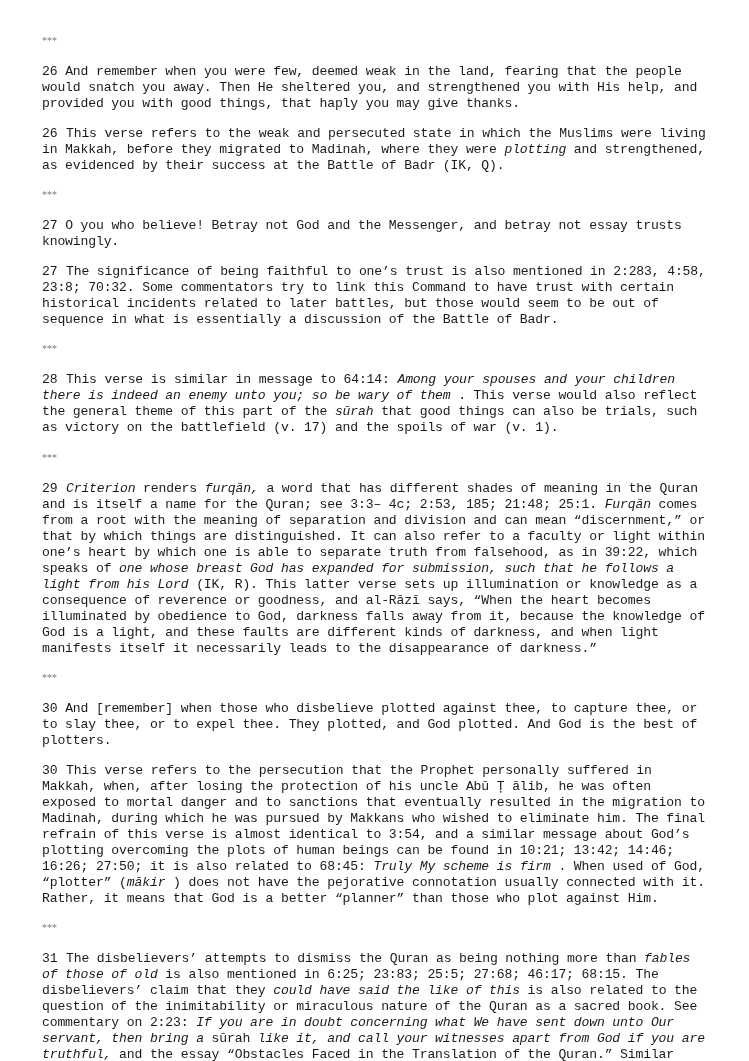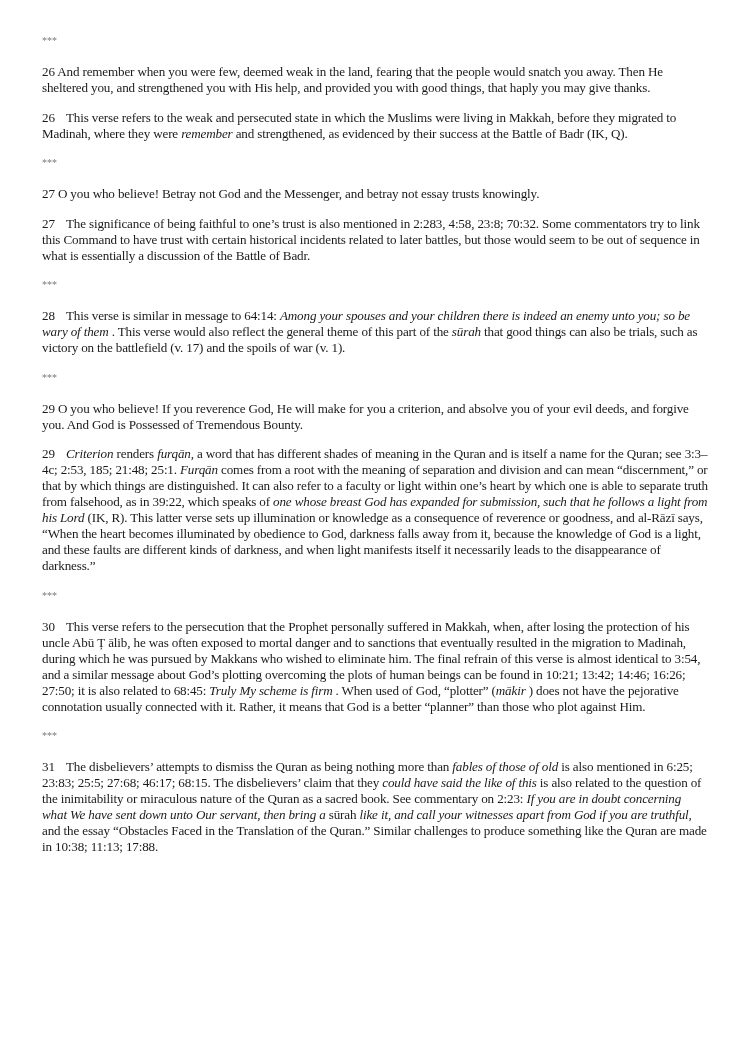--- a/index.html
+++ b/index.html
@@ -11,51 +11,51 @@
     color: #1a1a1a;
   }
   .page {
     position: relative;
     padding: 33px 40px 0 42px;
     width: 667px;
     font-size: 13.1px;
     line-height: 16px;
     letter-spacing: -0.15px;
   }
-  p { margin: 0 0 13.5px 0; }
+  p { margin: 0 0 13.5px 0; font-family: Liberation Mono, monospace; }
   .sep {
     color: #777777;
     font-size: 10px;
     letter-spacing: 0;
     margin: 0 0 15px 0;
     line-height: 16px;
   }
   .num { display: inline; }
   .cnum { display: inline-block; width: 24px; }
   em { font-style: italic; }
 </style>
 </head>
 <body>
 
 <div class="page">
 
   <div class="sep">***</div>
   <p><span class="num">26</span> <span>And remember when you were few, deemed weak in the land, fearing that the people would snatch you away. Then He sheltered you, and strengthened you with His help, and provided you with good things, that haply you may give thanks.</span></p>
-  <p><span class="cnum">26</span><span>This verse refers to the weak and persecuted state in which the Muslims were living in Makkah, before they migrated to Madinah, where they were </span><em>remember</em><span> and strengthened, as evidenced by their success at the Battle of Badr (IK, Q).</span></p>
+  <p><span class="cnum">26</span><span>This verse refers to the weak and persecuted state in which the Muslims were living in Makkah, before they migrated to Madinah, where they were </span><em>plotting</em><span> and strengthened, as evidenced by their success at the Battle of Badr (IK, Q).</span></p>
 
   <div class="sep">***</div>
   <p><span class="num">27</span> <span>O you who believe! Betray not God and the Messenger, and betray not essay trusts knowingly.</span></p>
   <p><span class="cnum">27</span><span>The significance of being faithful to one’s trust is also mentioned in 2:283, 4:58, 23:8; 70:32. Some commentators try to link this Command to have trust with certain historical incidents related to later battles, but those would seem to be out of sequence in what is essentially a discussion of the Battle of Badr.</span></p>
 
   <div class="sep">***</div>
   <p><span class="cnum">28</span><span>This verse is similar in message to 64:14: </span><em>Among your spouses and your children there is indeed an enemy unto you; so be wary of them</em><span> . This verse would also reflect the general theme of this part of the </span><em>sūrah</em><span> that good things can also be trials, such as victory on the battlefield (v. 17) and the spoils of war (v. 1).</span></p>
 
   <div class="sep">***</div>
-  <p><span class="num">29</span> <span>O you who believe! If you reverence God, He will make for you a criterion, and absolve you of your evil deeds, and forgive you. And God is Possessed of Tremendous Bounty.</span></p>
   <p><span class="cnum">29</span><em>Criterion</em><span> renders </span><em>furqān,</em><span> a word that has different shades of meaning in the Quran and is itself a name for the Quran; see 3:3– 4c; 2:53, 185; 21:48; 25:1. </span><em>Furqān</em><span> comes from a root with the meaning of separation and division and can mean “discernment,” or that by which things are distinguished. It can also refer to a faculty or light within one’s heart by which one is able to separate truth from falsehood, as in 39:22, which speaks of </span><em>one whose breast God has expanded for submission, such that he follows a light from his Lord</em><span> (IK, R). This latter verse sets up illumination or knowledge as a consequence of reverence or goodness, and al-Rāzī says, “When the heart becomes illuminated by obedience to God, darkness falls away from it, because the knowledge of God is a light, and these faults are different kinds of darkness, and when light manifests itself it necessarily leads to the disappearance of darkness.”</span></p>
 
   <div class="sep">***</div>
+  <p><span class="num">30</span> <span>And [remember] when those who disbelieve plotted against thee, to capture thee, or to slay thee, or to expel thee. They plotted, and God plotted. And God is the best of plotters.</span></p>
   <p><span class="cnum">30</span><span>This verse refers to the persecution that the Prophet personally suffered in Makkah, when, after losing the protection of his uncle Abū Ț ālib, he was often exposed to mortal danger and to sanctions that eventually resulted in the migration to Madinah, during which he was pursued by Makkans who wished to eliminate him. The final refrain of this verse is almost identical to 3:54, and a similar message about God’s plotting overcoming the plots of human beings can be found in 10:21; 13:42; 14:46; 16:26; 27:50; it is also related to 68:45: </span><em>Truly My scheme is firm</em><span> . When used of God, “plotter” (</span><em>mākir</em><span> ) does not have the pejorative connotation usually connected with it. Rather, it means that God is a better “planner” than those who plot against Him.</span></p>
 
   <div class="sep">***</div>
   <p><span class="cnum">31</span><span>The disbelievers’ attempts to dismiss the Quran as being nothing more than </span><em>fables of those of old</em><span> is also mentioned in 6:25; 23:83; 25:5; 27:68; 46:17; 68:15. The disbelievers’ claim that they </span><em>could have said the like of this</em><span> is also related to the question of the inimitability or miraculous nature of the Quran as a sacred book. See commentary on 2:23: </span><em>If you are in doubt concerning what We have sent down unto Our servant, then bring a</em><span> sūrah </span><em>like it, and call your witnesses apart from God if you are truthful,</em><span> and the essay “Obstacles Faced in the Translation of the Quran.” Similar challenges to produce something like the Quran are made in 10:38; 11:13; 17:88.</span></p>
 
 </div>
 
 </body></html>

